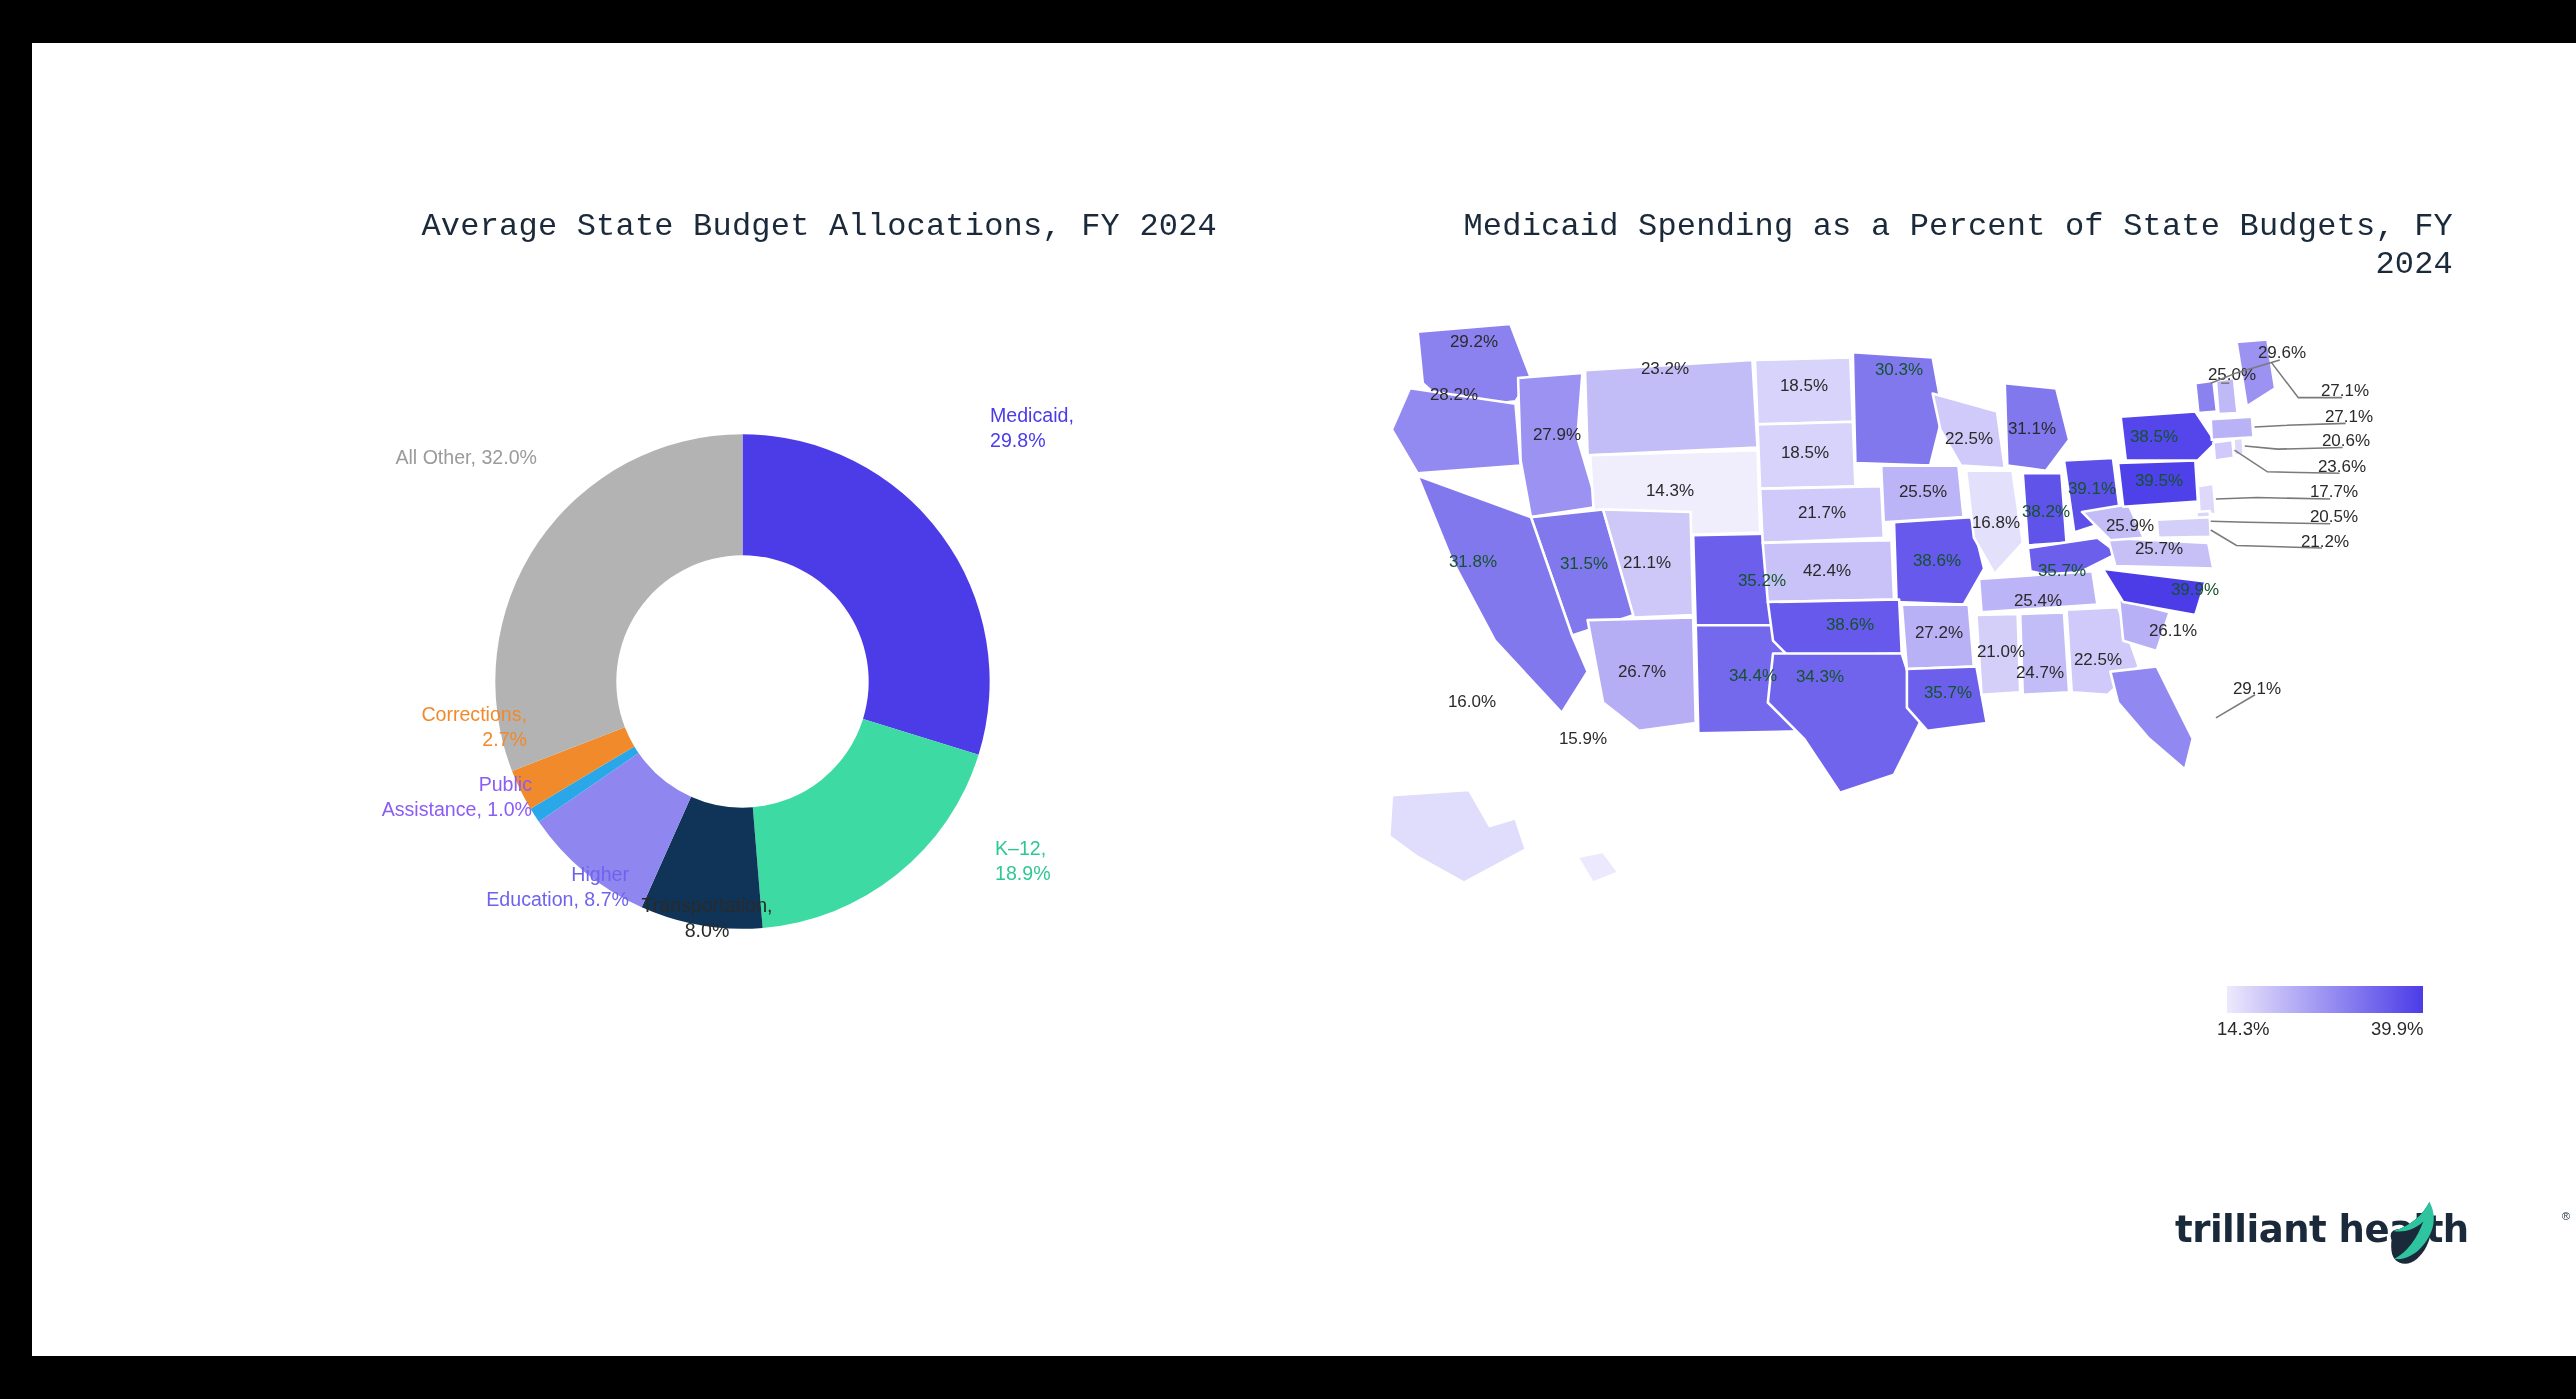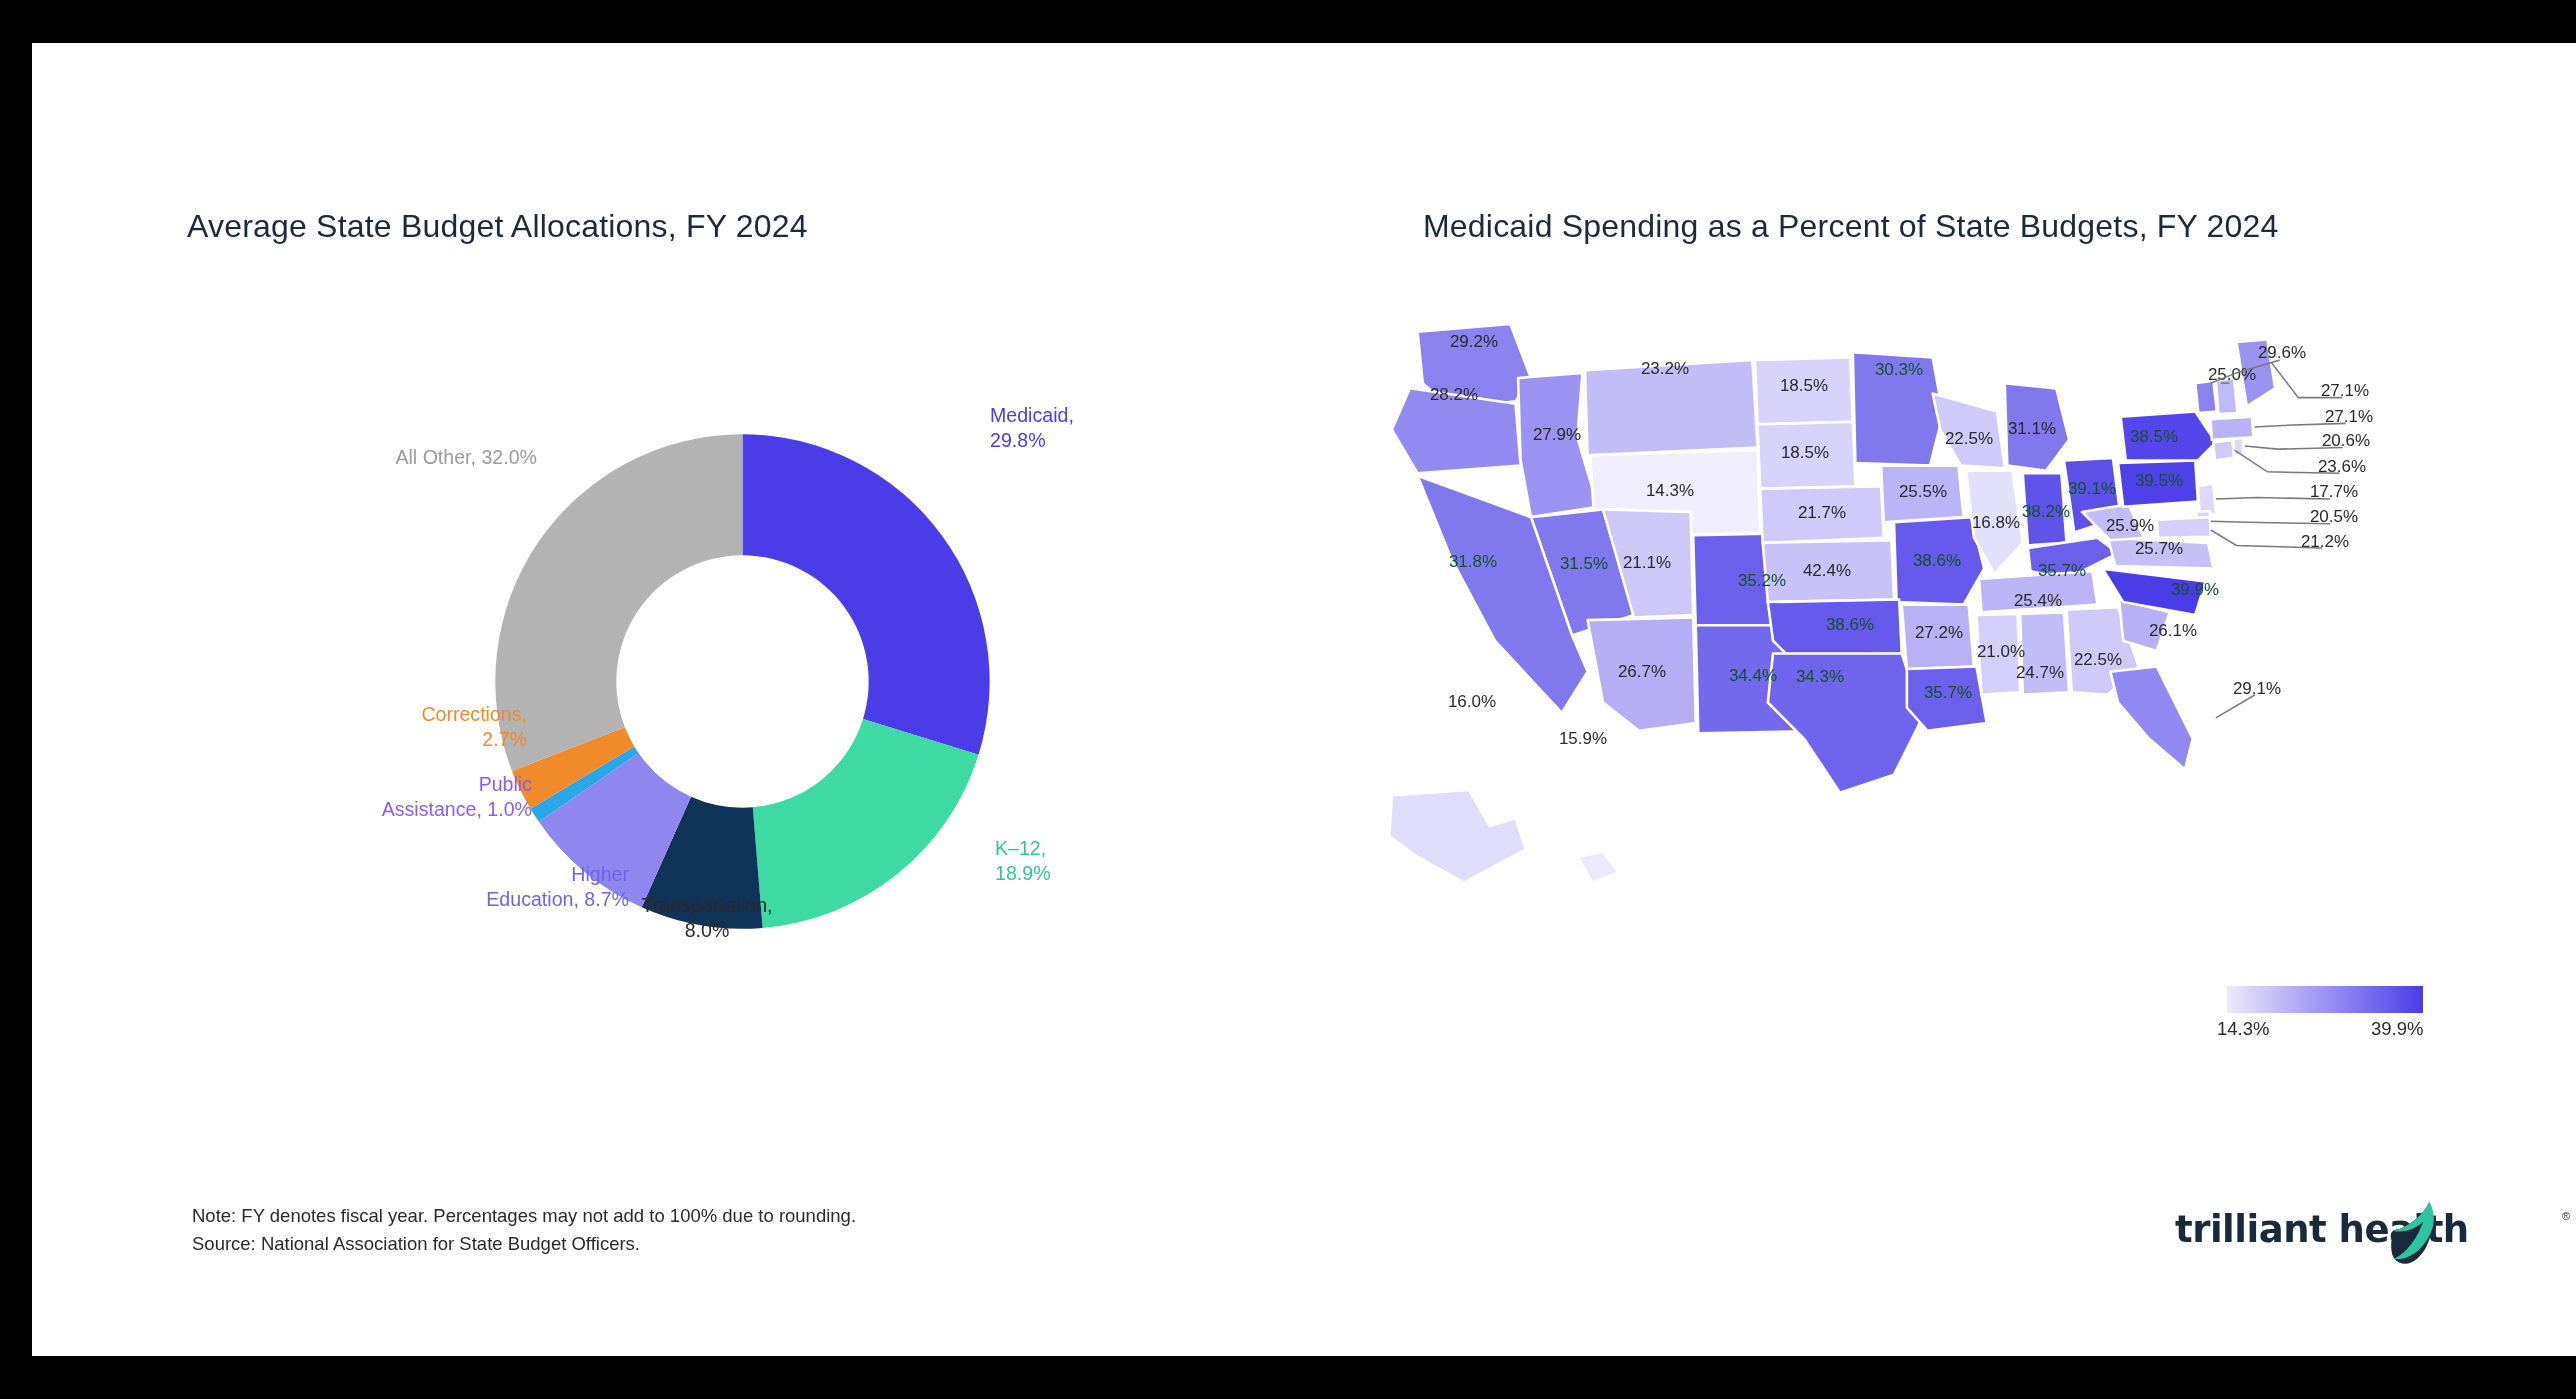--- a/index.html
+++ b/index.html
@@ -25,24 +25,24 @@
     left: 32px;
     top: 43px;
     width: 2652px;
     height: 1313px;
     background: #ffffff;
   }
 
   
   .panel-title {
     position: absolute;
-    font-family: Liberation Sans, sans-serif;
+    font-family: Liberation Mono, monospace;
     font-size: 32px;
     color: #1b2a3a;
-    text-align: left;
+    text-align: right;
     line-height: 1.18;
     letter-spacing: 0.2px;
   }
   #donut-title {
     left: 155px;
     top: 165px;
     width: 1030px;
   }
   #map-title {
     left: 1391px;
@@ -342,22 +342,20 @@
         </g>
       </svg>
     </div>
 
     <div id="legend">
       <div id="legend-bar"></div>
       <div id="legend-min">14.3%</div>
       <div id="legend-max">39.9%</div>
     </div>
 
-    <div id="note">Note: FY denotes fiscal year. Percentages may not add to 100% due to rounding.
-Source: National Association for State Budget Officers.</div>
 
     <div id="logo">
       <div id="logo-text">trilliant health</div>
       <svg style="position:absolute; left:210px; top:4.1px; width:57px; height:67px;" viewBox="0 0 110 130">
         <path d="M16,58 C48,50 74,26 86,2 C96,40 92,86 62,112 C46,126 28,124 18,112 C10,102 10,78 16,58 Z" fill="#1b2a3a"></path>
         <path d="M86,2 C74,26 48,50 16,58 C30,62 56,58 74,40 C62,74 42,100 18,112 C44,118 80,92 92,52 C98,32 92,12 86,2 Z" fill="#2ec4a0"></path>
       </svg>
       <span id="logo-reg">®</span>
     </div>
 

